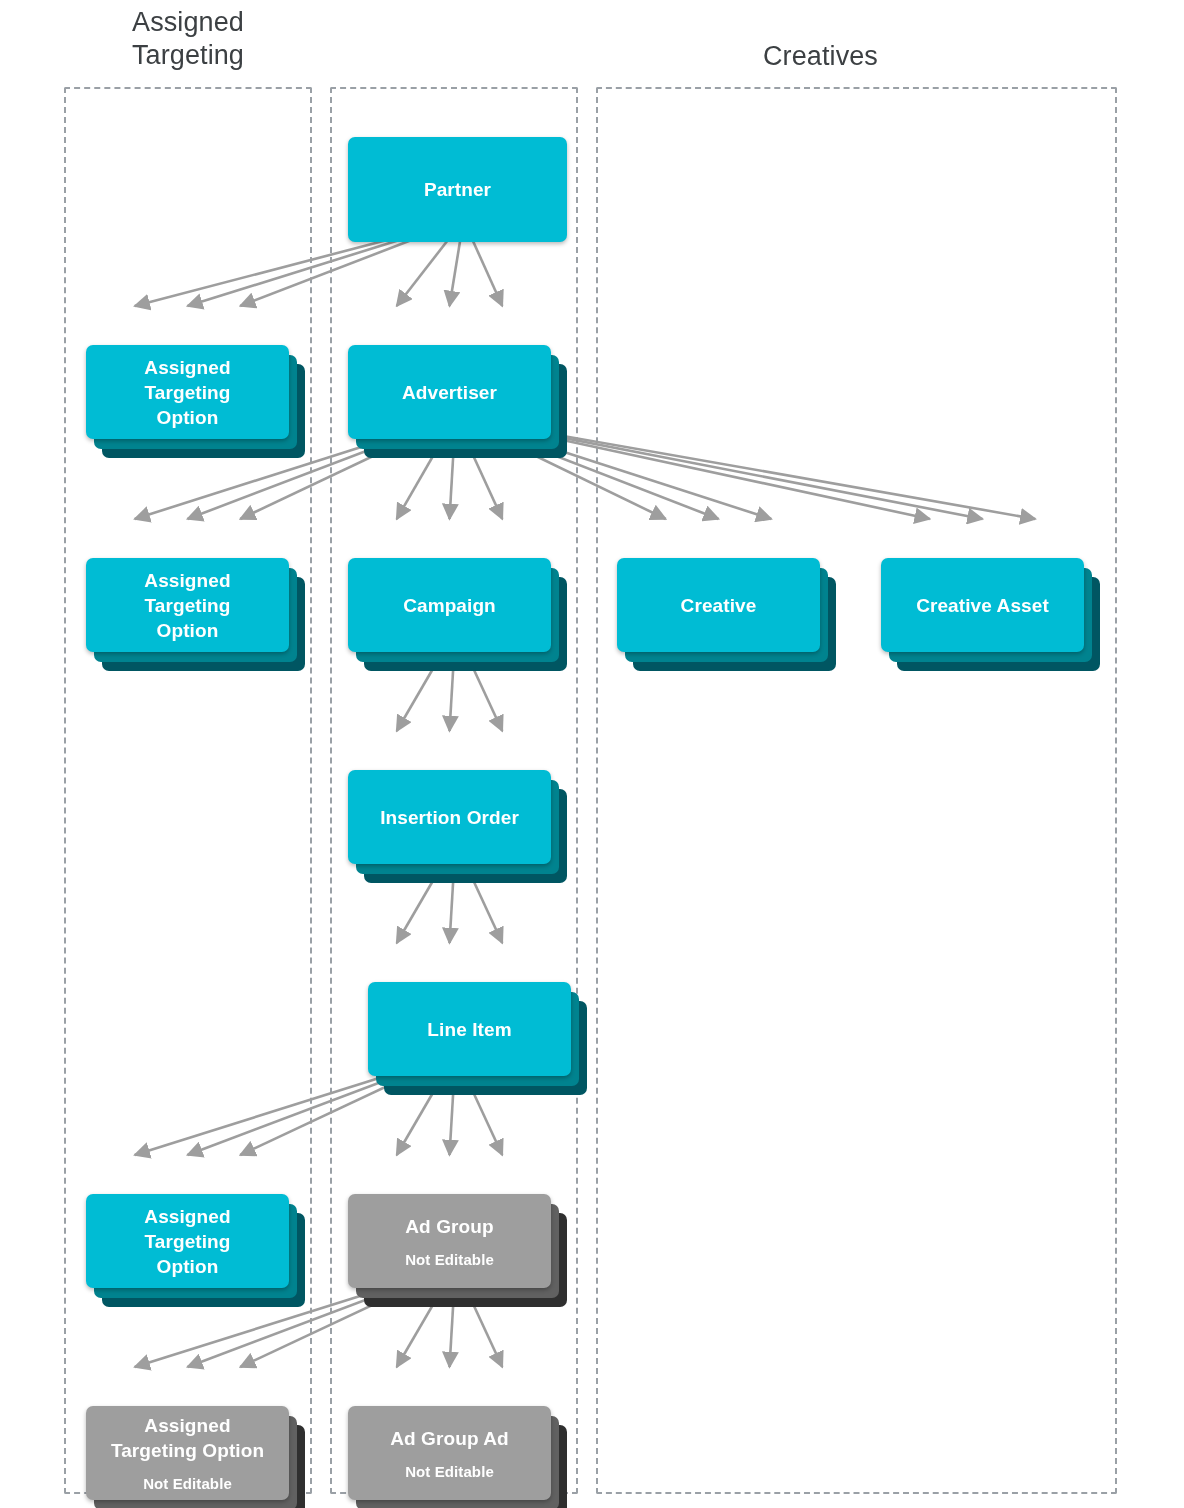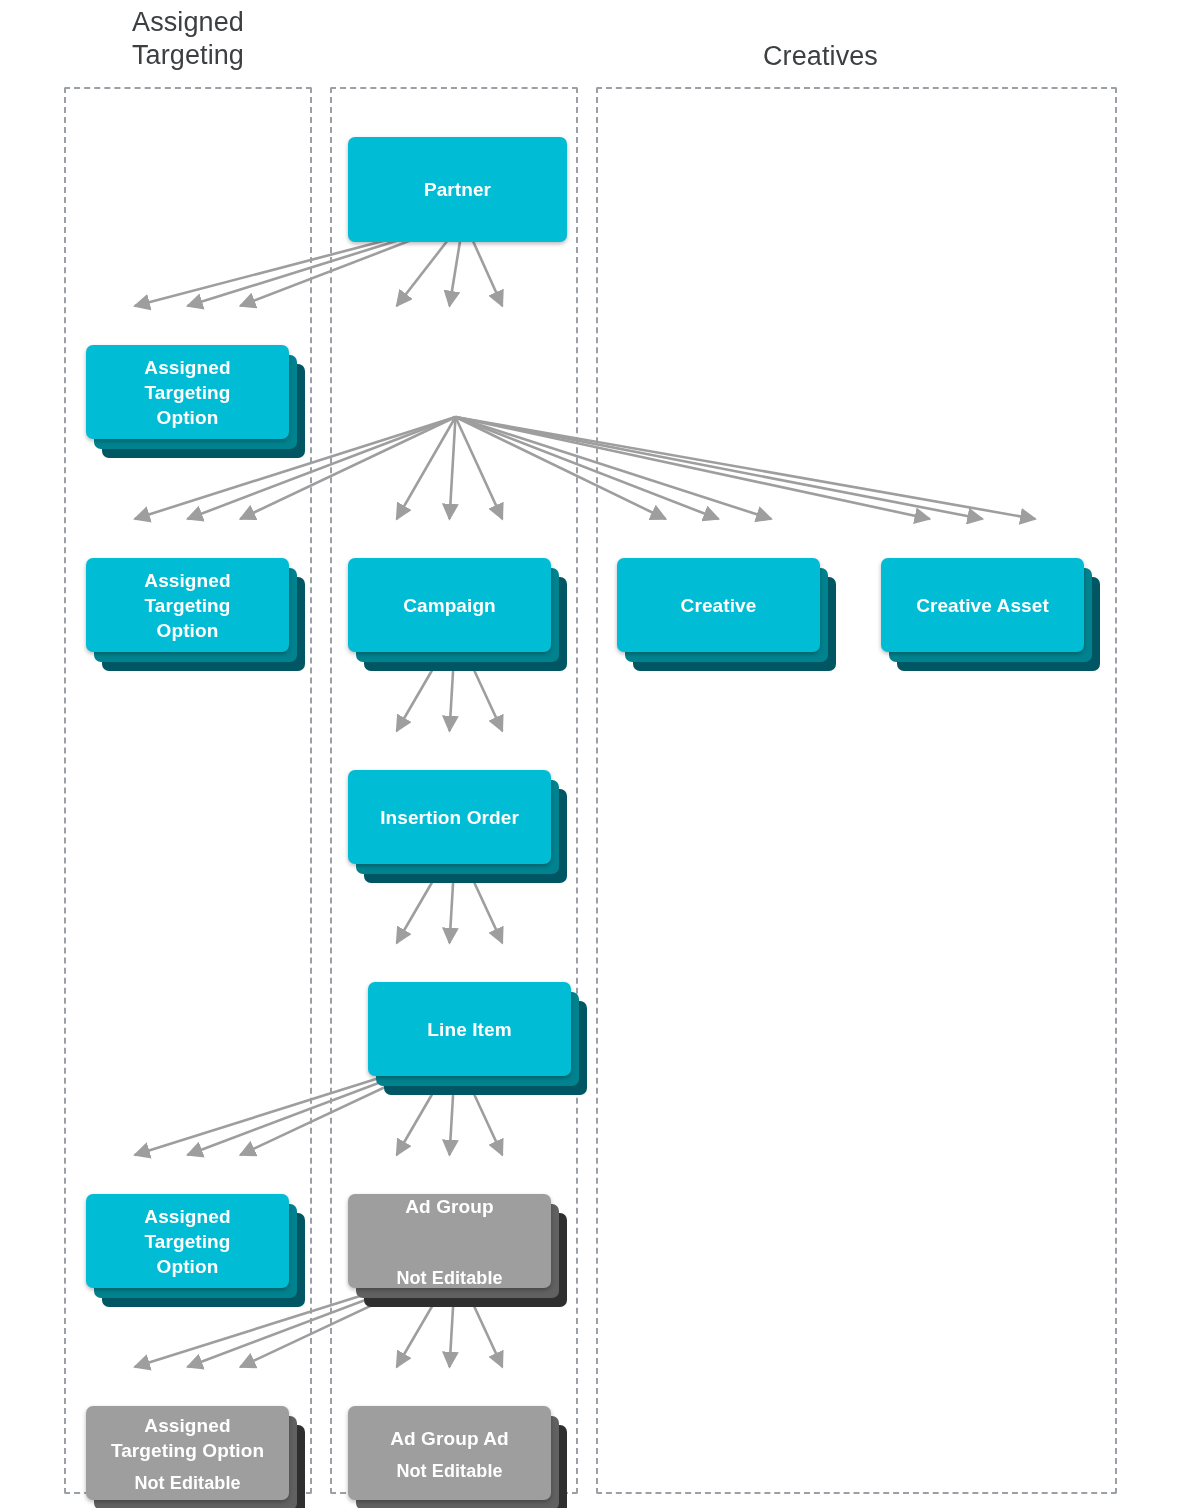--- a/index.html
+++ b/index.html
@@ -23,21 +23,21 @@
 
   
   .node{position:absolute;box-sizing:border-box;}
   .card{position:absolute;left:0;top:0;box-sizing:border-box;
         border-radius:7px;display:flex;flex-direction:column;
         align-items:center;justify-content:center;
         text-align:center;}
   .card.lay{border-radius:7px;margin-top:34px;}
   .title{color:#ffffff;font-weight:bold;font-size:19px;line-height:25px;
          letter-spacing:.1px;}
-  .sub{color:#ffffff;font-weight:bold;font-size:18px;line-height:19px;
+  .sub{color:#ffffff;font-weight:bold;font-size:15px;line-height:19px;
        margin-top:11px;letter-spacing:.1px;}
 
   
   .cy .front{background:#00bcd4;box-shadow:0 2px 4px rgba(0,0,0,.28);}
   .cy .mid{background:#00838f;}
   .cy .back{background:#005662;}
   
   .gy .front{background:#9e9e9e;box-shadow:0 2px 4px rgba(0,0,0,.28);}
   .gy .mid{background:#616161;}
   .gy .back{background:#2f2f2f;}
@@ -112,20 +112,27 @@
   <div class="node cy" style="left:86px;top:311px;width:203px;height:94px;">
     <div class="card back lay" style="left:16px;top:19px;width:203px;height:94px;"></div>
     <div class="card mid  lay" style="left:8px;top:10px;width:203px;height:94px;"></div>
     <div class="card front lay" style="width:203px;height:94px;">
       <div class="title">Assigned</div>
       <div class="title">Targeting</div>
       <div class="title">Option</div>
     </div>
   </div>
 
+  <div class="node cy" style="left:348px;top:311px;width:203px;height:94px;">
+    <div class="card back lay" style="left:16px;top:19px;width:203px;height:94px;"></div>
+    <div class="card mid  lay" style="left:8px;top:10px;width:203px;height:94px;"></div>
+    <div class="card front lay" style="width:203px;height:94px;">
+      <div class="title">Advertiser</div>
+    </div>
+  </div>
 
   <div class="node cy" style="left:86px;top:524px;width:203px;height:94px;">
     <div class="card back lay" style="left:16px;top:19px;width:203px;height:94px;"></div>
     <div class="card mid  lay" style="left:8px;top:10px;width:203px;height:94px;"></div>
     <div class="card front lay" style="width:203px;height:94px;">
       <div class="title">Assigned</div>
       <div class="title">Targeting</div>
       <div class="title">Option</div>
     </div>
   </div>
@@ -176,21 +183,21 @@
     <div class="card front lay" style="width:203px;height:94px;">
       <div class="title">Assigned</div>
       <div class="title">Targeting</div>
       <div class="title">Option</div>
     </div>
   </div>
 
   <div class="node gy" style="left:348px;top:1160px;width:203px;height:94px;">
     <div class="card back lay" style="left:16px;top:19px;width:203px;height:94px;"></div>
     <div class="card mid  lay" style="left:8px;top:10px;width:203px;height:94px;"></div>
-    <div class="card front lay" style="width:203px;height:94px;justify-content:space-between;">
+    <div class="card front lay" style="width:203px;height:94px;">
       <div class="title">Ad Group</div>
       <div class="sub">Not Editable</div>
     </div>
   </div>
 
   <div class="node gy" style="left:86px;top:1372px;width:203px;height:94px;">
     <div class="card back lay" style="left:16px;top:19px;width:203px;height:94px;"></div>
     <div class="card mid  lay" style="left:8px;top:10px;width:203px;height:94px;"></div>
     <div class="card front lay" style="width:203px;height:94px;">
       <div class="title">Assigned</div>

